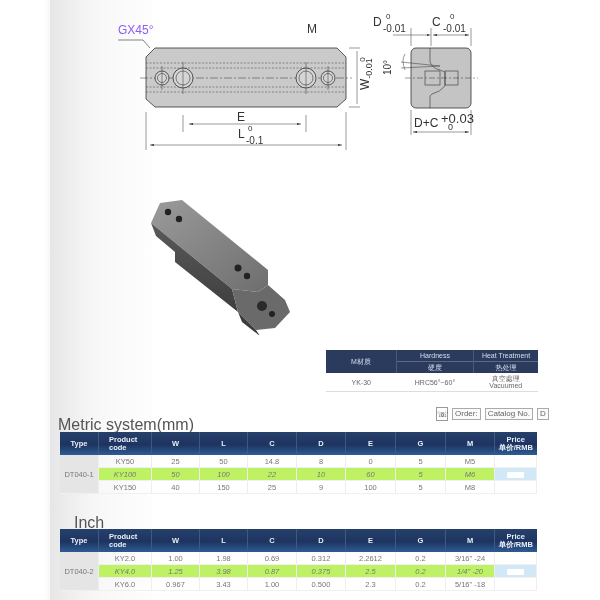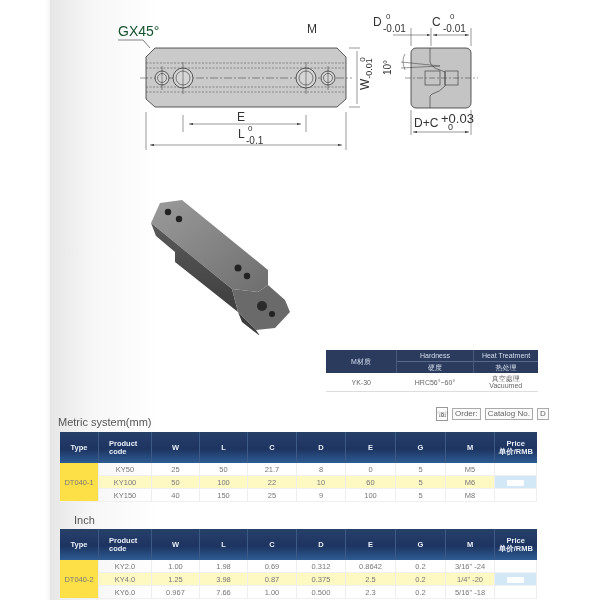--- a/index.html
+++ b/index.html
@@ -22,34 +22,34 @@
   
   .mat-table { position:absolute; left:326px; top:350px; width:212px; border-collapse:collapse; font-size:7px; }
   .mat-table th { background:#2a3b5e; color:#d8dfee; font-weight:normal; height:11px; padding:0; text-align:center; border-right:1px solid #4a5a7c; }
   .mat-table th.sub { border-top:1px solid #5b6a8a; }
   .mat-table td { color:#666; text-align:center; height:18px; padding:0; border-bottom:1px solid #ddd; line-height:7px; }
 
   .order-row { position:absolute; top:407px; left:436px; display:flex; gap:4px; align-items:center; font-size:8px; color:#666; }
   .order-row .box { border:1px solid #aaa; padding:0 2px; height:10px; line-height:10px; background:#fafafa; }
   .phone-icon { width:10px; height:12px; border:1px solid #999; font-size:9px; line-height:12px; text-align:center; color:#333; background:#fff; }
 
-  .section-title { position:absolute; font-size:11px; color:#555; }
+  .section-title { position:absolute; font-size:16px; color:#555; }
 
   .data-table { position:absolute; left:60px; width:477px; border-collapse:collapse; font-size:7.5px; }
   .data-table th {
     background:linear-gradient(to bottom, #27406a 0%, #1d3460 55%, #2e5c93 100%);
-    color:#e8eef8; font-weight:bold; height:31px; padding:0; text-align:center; font-size:7.5px;
+    color:#e8eef8; font-weight:bold; height:23px; padding:0; text-align:center; font-size:7.5px;
     border-right:1px solid #3d5a86;
     margin-left:32px;
   }
   .data-table th.left-txt { text-align:left; padding-left:10px; line-height:8px; }
   .data-table th .price { line-height:8px; font-size:7.5px; }
   .data-table td { text-align:center; color:#777; height:12px; padding:0; border-right:1px solid #eee; border-bottom:1px solid #f0f0f0; }
-  .data-table tr.hl td.c { background:#fef9c3; }
-  .data-table td.type { background:#fde047; color:#777; }
+  .data-table tr.hl td.c { background:#bef264;font-style:italic; }
+  .data-table td.type { background:#e5e5e5; color:#777; }
   .data-table td.pricecell { background:#fff; }
   .data-table tr.hl td.pricecell { background:#d3e8f7; }
   .price-chip { display:inline-block; width:17px; height:6px; background:#ffffff; border-radius:1px; vertical-align:middle; }
 </style>
 </head>
 <body>
 
 <div class="side-band"></div>
 <div class="page"></div>
 
@@ -90,21 +90,21 @@
 
   <line x1="150" y1="145" x2="342" y2="145" stroke="#333" stroke-width="0.5"></line>
   <polygon points="150,145 154,144 154,146" fill="#333"></polygon>
   <polygon points="342,145 338,144 338,146" fill="#333"></polygon>
 
   <line x1="349" y1="48" x2="362" y2="48" stroke="#333" stroke-width="0.5"></line>
   <line x1="349" y1="107" x2="362" y2="107" stroke="#333" stroke-width="0.5"></line>
   <line x1="357" y1="51" x2="357" y2="104" stroke="#333" stroke-width="0.5"></line>
 </svg>
 
-<div class="abs" style="left:118px;top:23px;font-size:14px;color:#14532d">GX45°</div>
+<div class="abs" style="left:118px;top:23px;font-size:12px;color:#8b5cf6">GX45°</div>
 <div class="abs" style="left:307px;top:22px;font-size:12px;color:#333">M</div>
 <div class="abs" style="left:237px;top:110px;font-size:12px;color:#333">E</div>
 <div class="abs" style="left:238px;top:127px;font-size:12px;color:#333">L</div>
 <div class="abs" style="left:248px;top:124px;font-size:8px;color:#333">0</div>
 <div class="abs" style="left:246px;top:135px;font-size:10px;color:#333">-0.1</div>
 
 <div class="abs" style="left:358px;top:90px;transform:rotate(-90deg);transform-origin:left top;font-size:12px;color:#333;white-space:nowrap">
   <span>W</span><span style="font-size:9px;position:relative;top:3px"><span>-0.01</span></span>
 </div>
 <div class="abs" style="left:360px;top:55px;font-size:8px;color:#333;transform:rotate(-90deg)">0</div>
@@ -223,21 +223,21 @@
     <th style="border-right:none">
       <div class="price">Price</div>
       <div class="price">单价/RMB</div>
     </th>
   </tr>
   <tr>
     <td class="type" rowspan="3">DT040-1</td>
     <td class="c">KY50</td>
     <td class="c">25</td>
     <td class="c">50</td>
-    <td class="c">21.7</td>
+    <td class="c">14.8</td>
     <td class="c">8</td>
     <td class="c">0</td>
     <td class="c">5</td>
     <td class="c">M5</td>
     <td class="pricecell"></td>
   </tr>
   <tr class="hl">
     <td class="c">KY100</td>
     <td class="c">50</td>
     <td class="c">100</td>
@@ -283,40 +283,40 @@
       <div class="price">单价/RMB</div>
     </th>
   </tr>
   <tr>
     <td class="type" rowspan="3">DT040-2</td>
     <td class="c">KY2.0</td>
     <td class="c">1.00</td>
     <td class="c">1.98</td>
     <td class="c">0.69</td>
     <td class="c">0.312</td>
-    <td class="c">0.8642</td>
+    <td class="c">2.2612</td>
     <td class="c">0.2</td>
     <td class="c">3/16" -24</td>
     <td class="pricecell"></td>
   </tr>
   <tr class="hl">
     <td class="c">KY4.0</td>
     <td class="c">1.25</td>
     <td class="c">3.98</td>
     <td class="c">0.87</td>
     <td class="c">0.375</td>
     <td class="c">2.5</td>
     <td class="c">0.2</td>
     <td class="c">1/4" -20</td>
     <td class="pricecell"><span class="price-chip"></span></td>
   </tr>
   <tr>
     <td class="c">KY6.0</td>
     <td class="c">0.967</td>
-    <td class="c">7.66</td>
+    <td class="c">3.43</td>
     <td class="c">1.00</td>
     <td class="c">0.500</td>
     <td class="c">2.3</td>
     <td class="c">0.2</td>
     <td class="c">5/16" -18</td>
     <td class="pricecell"></td>
   </tr>
 </tbody>
   </table>
 

